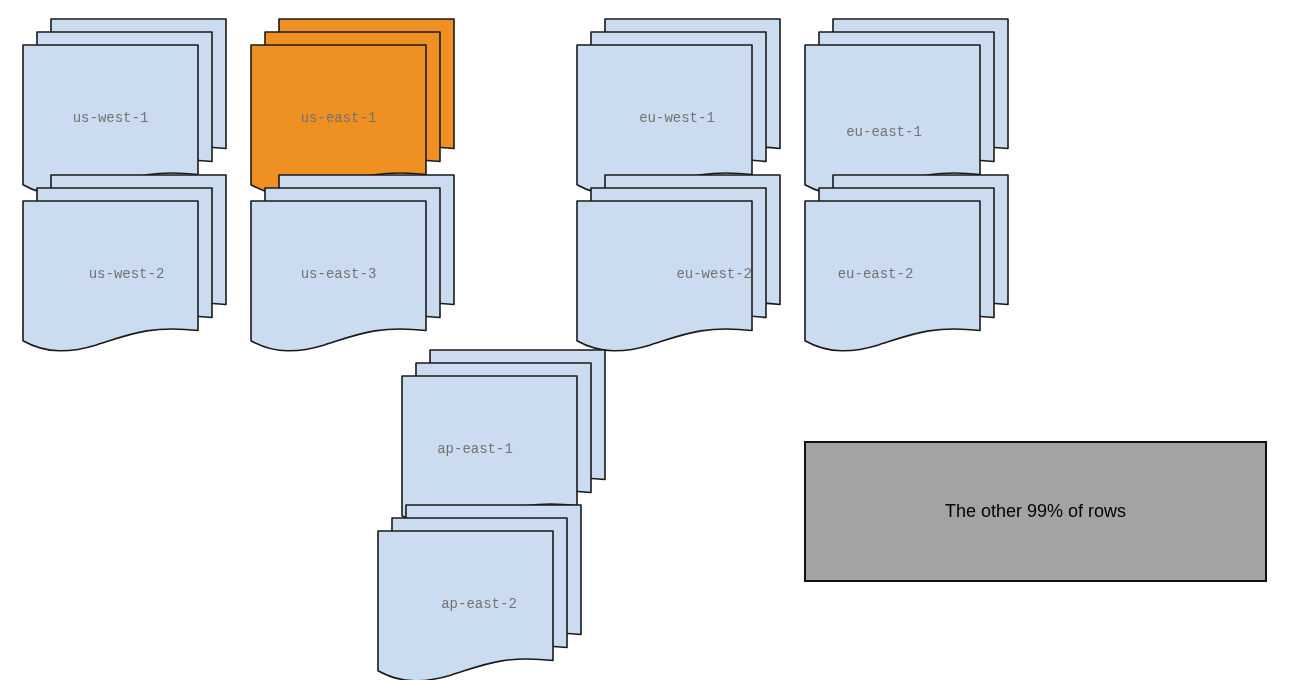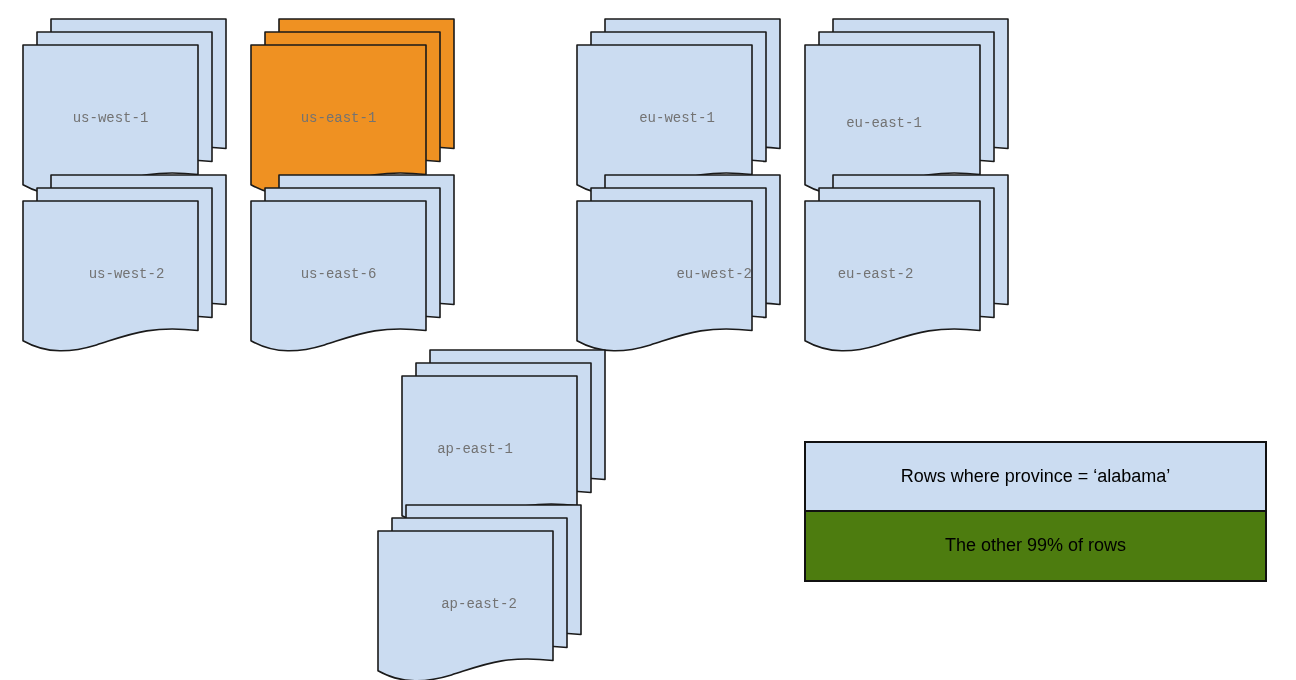--- a/index.html
+++ b/index.html
@@ -84,33 +84,33 @@
       <path d="M 0 0 L 175 0 L 175 129.5 C 126.0 124.0 105.0 134.1 73.5 143.9 C 49.0 151.3 24.5 153.6 0 139.7 Z" class="sheet" fill="#CBDCF1" transform="translate(30,2)"></path>
       <path d="M 0 0 L 175 0 L 175 129.5 C 126.0 124.0 105.0 134.1 73.5 143.9 C 49.0 151.3 24.5 153.6 0 139.7 Z" class="sheet" fill="#CBDCF1" transform="translate(16,15)"></path>
       <path d="M 0 0 L 175 0 L 175 129.5 C 126.0 124.0 105.0 134.1 73.5 143.9 C 49.0 151.3 24.5 153.6 0 139.7 Z" class="sheet" fill="#CBDCF1" transform="translate(2,28)"></path>
     </svg>
     <div class="stack-label" style="left: 577px; top: 110.12px; width: 200px;">eu-west-1</div>
     <svg class="stack-svg" width="209" height="180" viewBox="0 0 209 180" style="left: 803px; top: 17px;">
       <path d="M 0 0 L 175 0 L 175 129.5 C 126.0 124.0 105.0 134.1 73.5 143.9 C 49.0 151.3 24.5 153.6 0 139.7 Z" class="sheet" fill="#CBDCF1" transform="translate(30,2)"></path>
       <path d="M 0 0 L 175 0 L 175 129.5 C 126.0 124.0 105.0 134.1 73.5 143.9 C 49.0 151.3 24.5 153.6 0 139.7 Z" class="sheet" fill="#CBDCF1" transform="translate(16,15)"></path>
       <path d="M 0 0 L 175 0 L 175 129.5 C 126.0 124.0 105.0 134.1 73.5 143.9 C 49.0 151.3 24.5 153.6 0 139.7 Z" class="sheet" fill="#CBDCF1" transform="translate(2,28)"></path>
     </svg>
-    <div class="stack-label" style="left: 805px; top: 115px; width: 158px;">eu-east-1</div>
+    <div class="stack-label" style="left: 805px; top: 124px; width: 158px;">eu-east-1</div>
     <svg class="stack-svg" width="209" height="180" viewBox="0 0 209 180" style="left: 21px; top: 173px;">
       <path d="M 0 0 L 175 0 L 175 129.5 C 126.0 124.0 105.0 134.1 73.5 143.9 C 49.0 151.3 24.5 153.6 0 139.7 Z" class="sheet" fill="#CBDCF1" transform="translate(30,2)"></path>
       <path d="M 0 0 L 175 0 L 175 129.5 C 126.0 124.0 105.0 134.1 73.5 143.9 C 49.0 151.3 24.5 153.6 0 139.7 Z" class="sheet" fill="#CBDCF1" transform="translate(16,15)"></path>
       <path d="M 0 0 L 175 0 L 175 129.5 C 126.0 124.0 105.0 134.1 73.5 143.9 C 49.0 151.3 24.5 153.6 0 139.7 Z" class="sheet" fill="#CBDCF1" transform="translate(2,28)"></path>
     </svg>
     <div class="stack-label" style="left: 23px; top: 266.12px; width: 175px; margin-left: 16px;">us-west-2</div>
     <svg class="stack-svg" width="209" height="180" viewBox="0 0 209 180" style="left: 249px; top: 173px;">
       <path d="M 0 0 L 175 0 L 175 129.5 C 126.0 124.0 105.0 134.1 73.5 143.9 C 49.0 151.3 24.5 153.6 0 139.7 Z" class="sheet" fill="#CBDCF1" transform="translate(30,2)"></path>
       <path d="M 0 0 L 175 0 L 175 129.5 C 126.0 124.0 105.0 134.1 73.5 143.9 C 49.0 151.3 24.5 153.6 0 139.7 Z" class="sheet" fill="#CBDCF1" transform="translate(16,15)"></path>
       <path d="M 0 0 L 175 0 L 175 129.5 C 126.0 124.0 105.0 134.1 73.5 143.9 C 49.0 151.3 24.5 153.6 0 139.7 Z" class="sheet" fill="#CBDCF1" transform="translate(2,28)"></path>
     </svg>
-    <div class="stack-label" style="left: 251px; top: 266.12px; width: 175px;">us-east-6</div>
+    <div class="stack-label" style="left: 251px; top: 266.12px; width: 175px;">us-east-3</div>
     <svg class="stack-svg" width="209" height="180" viewBox="0 0 209 180" style="left: 575px; top: 173px;">
       <path d="M 0 0 L 175 0 L 175 129.5 C 126.0 124.0 105.0 134.1 73.5 143.9 C 49.0 151.3 24.5 153.6 0 139.7 Z" class="sheet" fill="#CBDCF1" transform="translate(30,2)"></path>
       <path d="M 0 0 L 175 0 L 175 129.5 C 126.0 124.0 105.0 134.1 73.5 143.9 C 49.0 151.3 24.5 153.6 0 139.7 Z" class="sheet" fill="#CBDCF1" transform="translate(16,15)"></path>
       <path d="M 0 0 L 175 0 L 175 129.5 C 126.0 124.0 105.0 134.1 73.5 143.9 C 49.0 151.3 24.5 153.6 0 139.7 Z" class="sheet" fill="#CBDCF1" transform="translate(2,28)"></path>
     </svg>
     <div class="stack-label" style="left: 577px; top: 266.12px; width: 175px; text-align: right;">eu-west-2</div>
     <svg class="stack-svg" width="209" height="180" viewBox="0 0 209 180" style="left: 803px; top: 173px;">
       <path d="M 0 0 L 175 0 L 175 129.5 C 126.0 124.0 105.0 134.1 73.5 143.9 C 49.0 151.3 24.5 153.6 0 139.7 Z" class="sheet" fill="#CBDCF1" transform="translate(30,2)"></path>
       <path d="M 0 0 L 175 0 L 175 129.5 C 126.0 124.0 105.0 134.1 73.5 143.9 C 49.0 151.3 24.5 153.6 0 139.7 Z" class="sheet" fill="#CBDCF1" transform="translate(16,15)"></path>
       <path d="M 0 0 L 175 0 L 175 129.5 C 126.0 124.0 105.0 134.1 73.5 143.9 C 49.0 151.3 24.5 153.6 0 139.7 Z" class="sheet" fill="#CBDCF1" transform="translate(2,28)"></path>
@@ -124,19 +124,16 @@
     <div class="stack-label" style="left: 402px; top: 441.12px; width: 146px;">ap-east-1</div>
     <svg class="stack-svg" width="209" height="180" viewBox="0 0 209 180" style="left: 376px; top: 503px;">
       <path d="M 0 0 L 175 0 L 175 129.5 C 126.0 124.0 105.0 134.1 73.5 143.9 C 49.0 151.3 24.5 153.6 0 139.7 Z" class="sheet" fill="#CBDCF1" transform="translate(30,2)"></path>
       <path d="M 0 0 L 175 0 L 175 129.5 C 126.0 124.0 105.0 134.1 73.5 143.9 C 49.0 151.3 24.5 153.6 0 139.7 Z" class="sheet" fill="#CBDCF1" transform="translate(16,15)"></path>
       <path d="M 0 0 L 175 0 L 175 129.5 C 126.0 124.0 105.0 134.1 73.5 143.9 C 49.0 151.3 24.5 153.6 0 139.7 Z" class="sheet" fill="#CBDCF1" transform="translate(2,28)"></path>
     </svg>
     <div class="stack-label" style="left: 378px; top: 596.12px; width: 202px;">ap-east-2</div>
   </div>
 
 <div id="legend">
-  <div class="legend-row blue" style="background: rgb(203, 220, 241);">
-    <span>Rows where province = ‘alabama’</span>
-  </div>
-  <div class="legend-row orange" style="background: #4d7c0f;">
+  <div class="legend-row orange" style="background: #a3a3a3;">
     <span>The other 99% of rows</span>
   </div>
 </div>
 
 </body></html>

